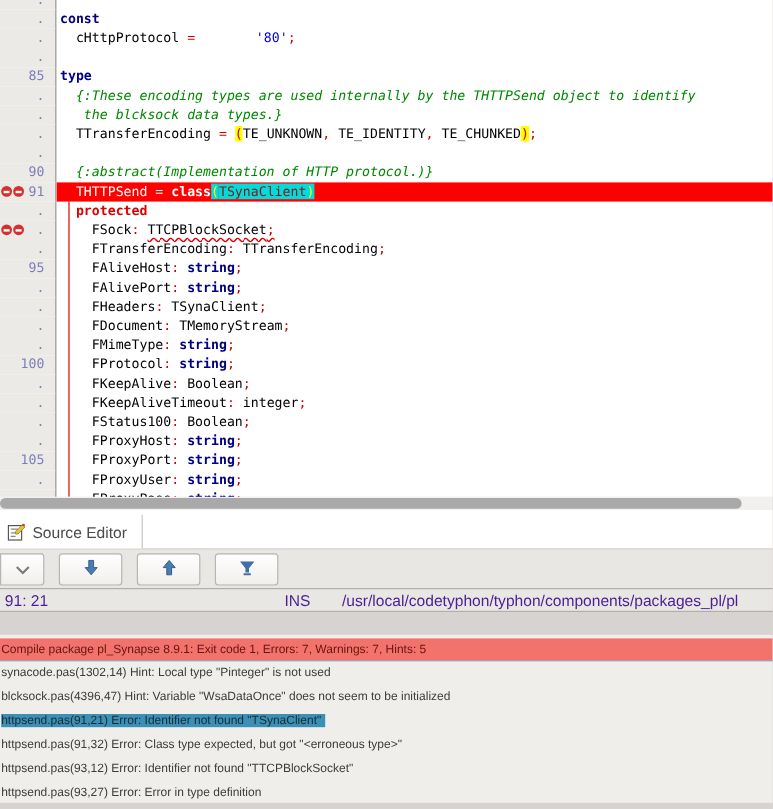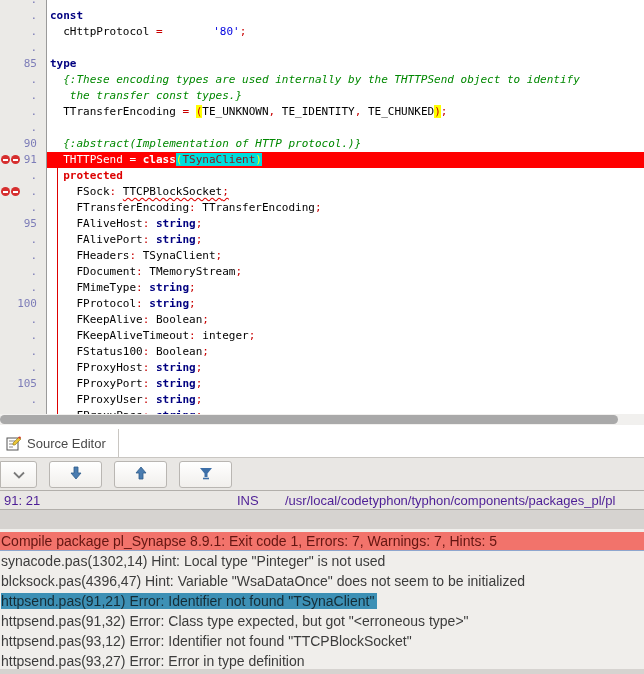--- a/index.html
+++ b/index.html
@@ -67,21 +67,21 @@
   .statusbar { height:20px; background:#e9e7e4; border-top:1px solid #b2afab;
                border-bottom:1px solid #b2afab; display:flex; align-items:center;
                font-size:13px; color:#4c1d95; }
   .sb-pos { width:237px; padding-left:4px; }
   .sb-ins { width:28px; }
   .sb-path { margin-left:20px; white-space:nowrap; overflow:hidden; }
 
   .gap-band { height:19px; background:#d6d3d0; }
 
   
-  .messages { height:140px; background:#f0eeeb; padding-top:3px; font-size:14px;
+  .messages { height:140px; background:#f0eeeb; padding-top:3px; font-size:10px;
               color:#3c3c3c; overflow:hidden; }
   .msg-row { height:20px; line-height:20px; white-space:nowrap; padding-left:1px; }
   .msg-row.header-error { height:19px; line-height:19px; background:#f2736b;
                           color:#641511; border-bottom:1px solid #8ea6ce; }
   .msg-row.selected .msg-text { background:#3d90b5; color:#142c36; padding-right:3px; }
 </style>
 </head>
 <body>
 
 <div class="editor-wrap">
@@ -119,21 +119,21 @@
       <div class="code-line">
         <div class="gutter-cell">
           <span class="line-num">.</span>
         </div>
         <div class="code-cell"><span class="tk-cmt">  {:These encoding types are used internally by the THTTPSend object to identify</span></div>
       </div>
       <div class="code-line">
         <div class="gutter-cell">
           <span class="line-num">.</span>
         </div>
-        <div class="code-cell"><span class="tk-cmt">   the transfer const types.}</span></div>
+        <div class="code-cell"><span class="tk-cmt">   the blcksock data types.}</span></div>
       </div>
       <div class="code-line">
         <div class="gutter-cell">
           <span class="line-num">.</span>
         </div>
         <div class="code-cell"><span>  TTransferEncoding </span><span class="tk-sym">=</span><span> </span><span class="tk-brkt">(</span><span>TE_UNKNOWN</span><span class="tk-sym">,</span><span> TE_IDENTITY</span><span class="tk-sym">,</span><span> TE_CHUNKED</span><span class="tk-brkt">)</span><span class="tk-sym">;</span></div>
       </div>
       <div class="code-line">
         <div class="gutter-cell">
           <span class="line-num">.</span>

